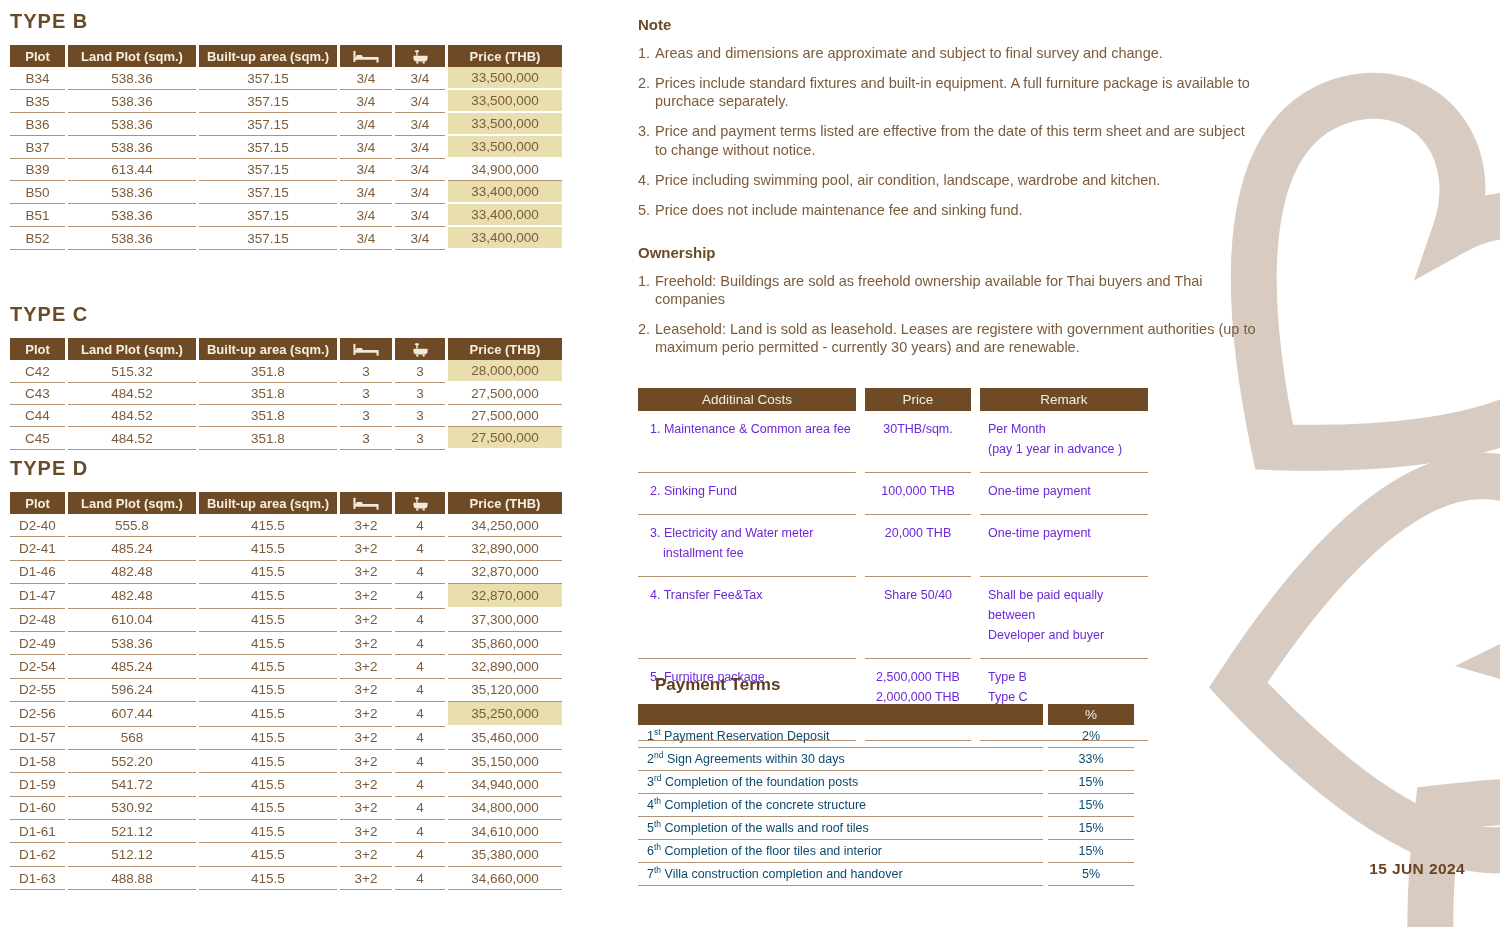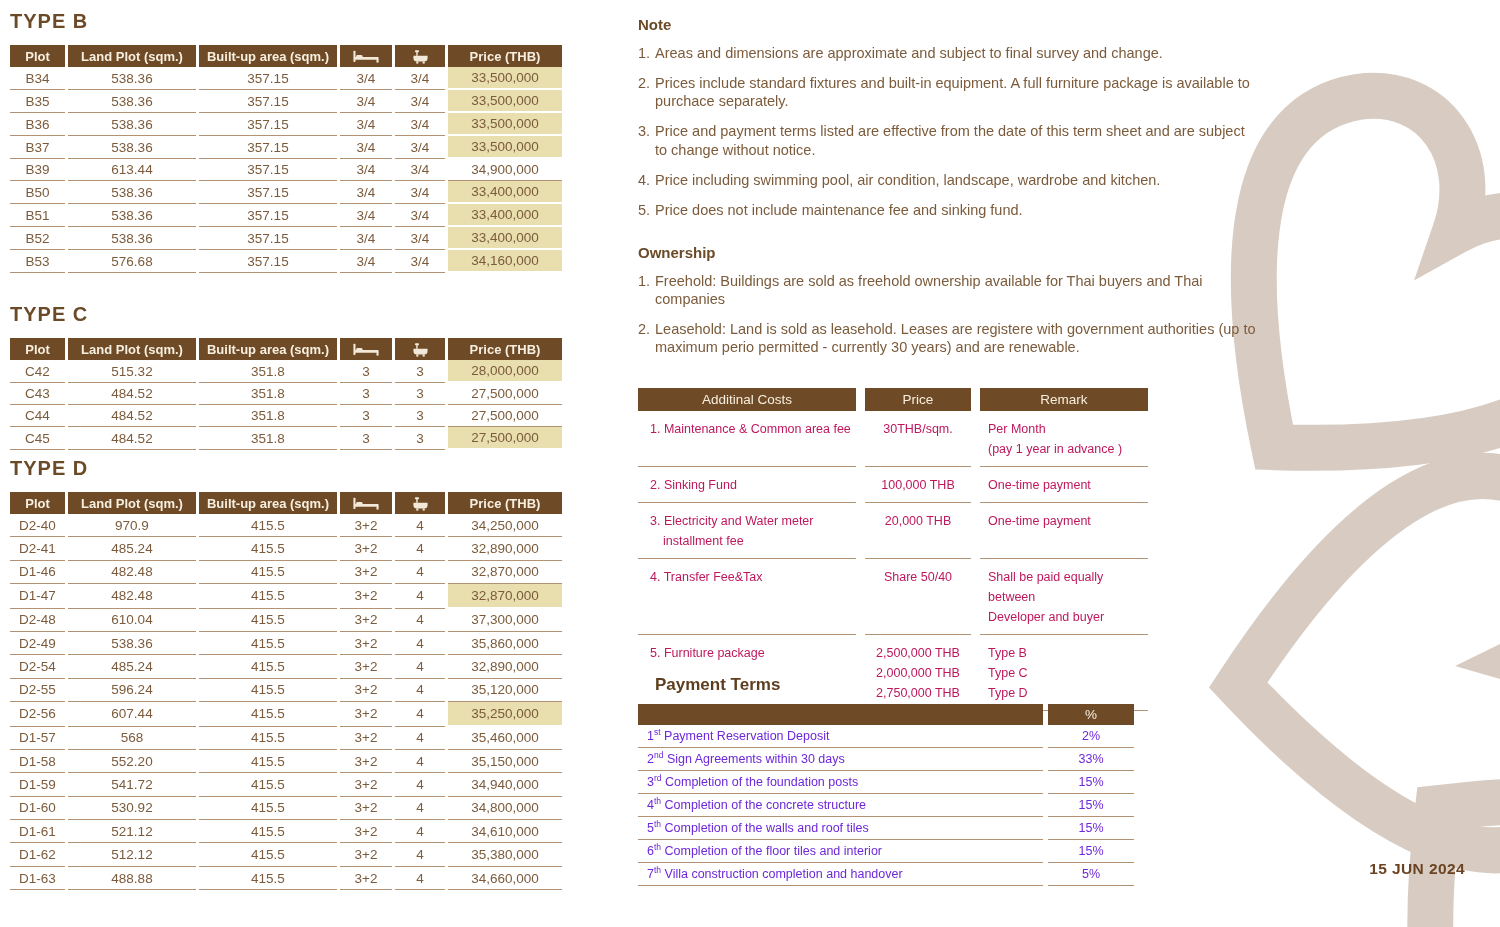--- a/index.html
+++ b/index.html
@@ -54,33 +54,33 @@
 
   table.costs-table{position:absolute;top:388px;left:-9px;border-collapse:separate;border-spacing:9px 0;table-layout:fixed;}
   .costs-table col.cc-item{width:218px;}
   .costs-table col.cc-price{width:106px;}
   .costs-table col.cc-remark{width:168px;}
   .costs-table th{
     background:#6e4a26;color:#f7efdf;font-size:13.5px;font-weight:normal;
     height:23px;padding:0;text-align:center;
   }
   .costs-table td{
-    border-bottom:1px solid #b29272;font-size:12.5px;color:#be185d;
-    padding:8px 0 7px 0;vertical-align:top;line-height:1.6;
+    border-bottom:1px solid #b29272;font-size:12.5px;color:#6d28d9;
+    padding:8px 0 13px 0;vertical-align:top;line-height:1.6;
   }
   .costs-table td.cc-item{text-align:left;padding-left:25px;padding-right:4px;text-indent:-13px;}
   .costs-table td.cc-price{text-align:center;white-space:pre-line;}
   .costs-table td.cc-remark{text-align:left;white-space:pre-line;padding-left:8px;}
 
   .payment-title{position:absolute;top:663px;left:5px;margin:12px;font-size:17px;font-weight:bold;color:#5e3e1e;text-align:right;}
   table.pay-table{position:absolute;top:704px;left:-5px;border-collapse:separate;border-spacing:5px 0;table-layout:fixed;}
   .pay-table col.pc-desc{width:405px;}
   .pay-table col.pc-pct{width:86px;}
   .pay-table th{background:#6e4a26;color:#f7efdf;font-size:13.5px;font-weight:normal;height:21px;padding:0;text-align:center;}
-  .pay-table td{border-bottom:1px solid #b29272;font-size:12.5px;color:#6d28d9;height:22px;padding:0;}
+  .pay-table td{border-bottom:1px solid #b29272;font-size:12.5px;color:#0c4a6e;height:22px;padding:0;}
   .pay-table td.pc-desc{text-align:left;padding-left:9px;}
   .pay-table td.pc-pct{text-align:center;}
   .pay-table sup{font-size:8.5px;line-height:0;}
 
   .date-label{position:absolute;right:35px;top:860px;font-size:15.5px;font-weight:bold;color:#6b4322;letter-spacing:.4px;z-index:1;}
 </style>
 </head>
 <body>
 
 <div class="page">
@@ -191,28 +191,20 @@
               <td class="hl">33,400,000</td>
             </tr>
             <tr>
               <td>B52</td>
               <td>538.36</td>
               <td>357.15</td>
               <td>3/4</td>
               <td>3/4</td>
               <td class="hl">33,400,000</td>
             </tr>
-            <tr>
-              <td>B53</td>
-              <td>576.68</td>
-              <td>357.15</td>
-              <td>3/4</td>
-              <td>3/4</td>
-              <td class="hl">34,160,000</td>
-            </tr>
           </tbody>
       </table>
     </section>
 
     <section class="type-section sec-c">
       <h2 class="type-title">TYPE C</h2>
       <table class="plot-table">
         <colgroup>
             <col class="c-plot">
             <col class="c-land">
@@ -315,21 +307,21 @@
                 <rect x="6" y="17" width="3" height="3"></rect>
                   <rect x="15" y="17" width="3" height="3"></rect>
               </svg>
             </th>
             <th>Price (THB)</th>
           </tr>
         </thead>
         <tbody>
             <tr>
               <td>D2-40</td>
-              <td>970.9</td>
+              <td>555.8</td>
               <td>415.5</td>
               <td>3+2</td>
               <td>4</td>
               <td>34,250,000</td>
             </tr>
             <tr>
               <td>D2-41</td>
               <td>485.24</td>
               <td>415.5</td>
               <td>3+2</td>

